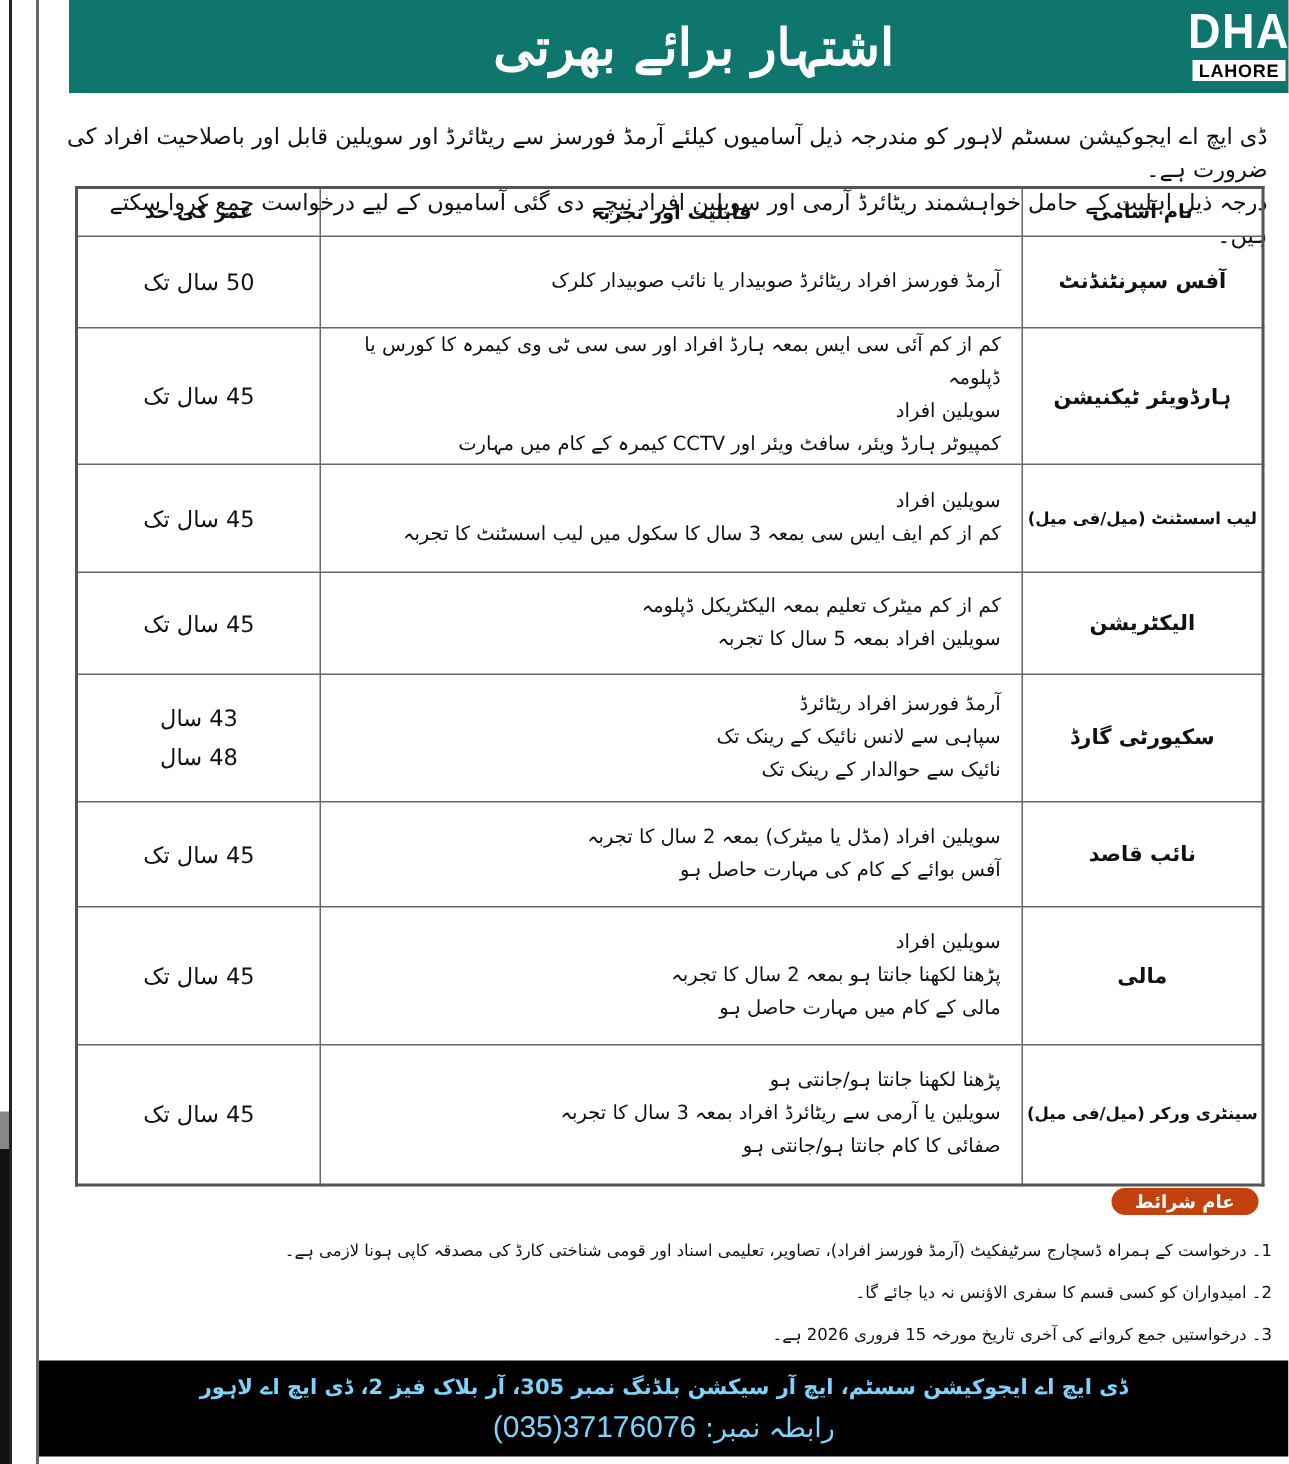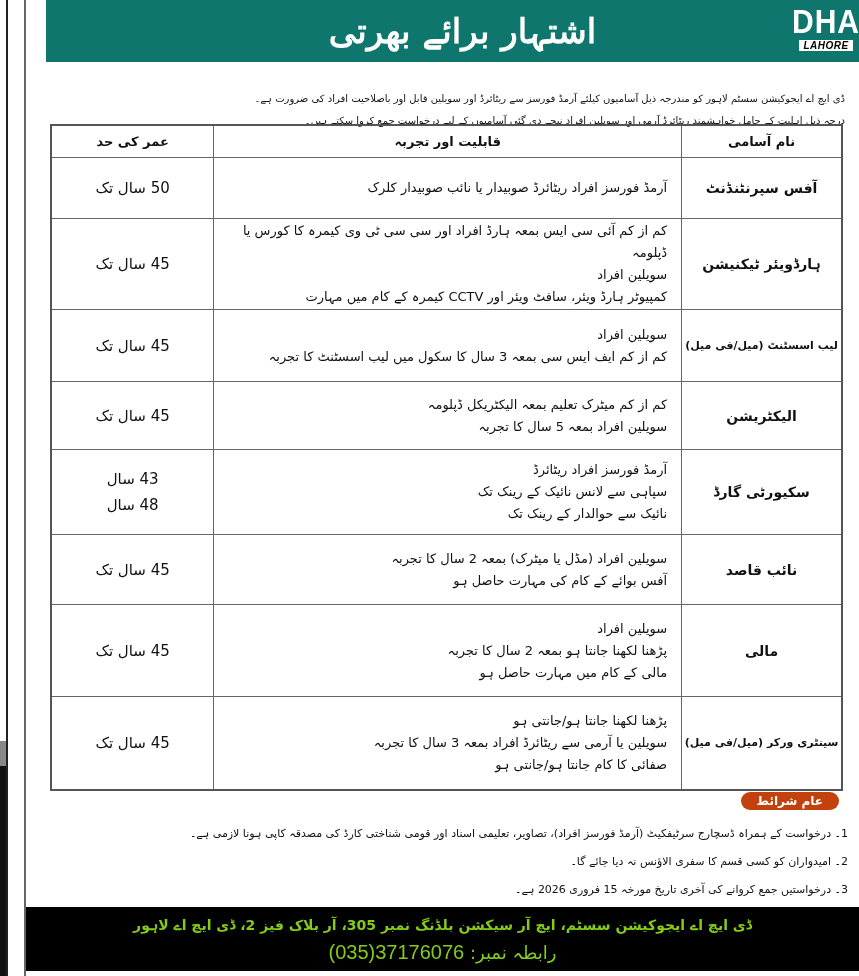--- a/index.html
+++ b/index.html
@@ -11,43 +11,43 @@
   .left-strip .dark-bottom { position: absolute; left: 0; bottom: 0; width: 6px; height: 210px; background: #111; }
   .left-strip .gray-mid { position: absolute; left: 0; bottom: 210px; width: 6px; height: 25px; background: #888; }
   .frame { position: absolute; left: 24px; top: 0; width: 835px; height: 976px; border-left: 2px solid #666; }
   .header-bar {
     position: absolute; left: 26px; top: 0; width: 833px; height: 62px; background: #0f766e;
     display: flex; align-items: center; justify-content: center; direction: rtl; margin-left: 20px;
   }
   .header-title { color: #fff; font-family: "DejaVu Serif", serif; font-size: 34px; font-weight: bold; letter-spacing: 1px; }
   .logo { position: absolute; right: 22px; top: 6px; width: 62px; height: 52px; display: flex; flex-direction: column; align-items: center; }
   .logo-mark { color: #fff; font-family: "Liberation Sans", sans-serif; font-weight: bold; font-size: 30px; line-height: 32px; letter-spacing: 1px; transform: scaleY(1.1); }
-  .logo-sub { color: #000; background: #fff; font-family: "Liberation Sans", sans-serif; font-size: 10px; font-weight: bold; padding: 0 4px; margin-top: 2px; letter-spacing: 0.5px; font-style: italic; }
-  .intro { position: absolute; left: 40px; top: 88px; width: 805px; direction: rtl; text-align: right; font-size: 10px; line-height: 22px; }
+  .logo-sub { color: #000; background: #fff; font-family: "Liberation Sans", sans-serif; font-size: 12px; font-weight: bold; padding: 0 4px; margin-top: 2px; letter-spacing: 0.5px; }
+  .intro { position: absolute; left: 40px; top: 80px; width: 805px; direction: rtl; text-align: right; font-size: 15px; line-height: 22px; }
   .intro p { margin: 0; }
   table.jobs {
     position: absolute; left: 50px; top: 124px; width: 793px; border-collapse: collapse; direction: rtl;
     border: 2px solid #555; font-size: 13px;
   }
   table.jobs th, table.jobs td { border: 1.5px solid #666; }
   table.jobs th { height: 29px; font-weight: bold; font-size: 13px; text-align: center; border-radius: 15px; }
   th.col-post, td.col-post { width: 158px; text-align: center; font-weight: bold; font-size: 14px; }
   th.col-qual { width: 470px; }
   td.col-qual { text-align: right; padding-right: 14px; padding-left: 14px; line-height: 22px; }
   th.col-age, td.col-age { width: 161px; text-align: center; }
   td.col-age { font-size: 15px; line-height: 26px; }
   .qual-line { display: block; }
   .terms-badge {
     position: absolute; right: 20px; top: 792px; background: #c2410c; color: #fff; border-radius: 14px;
     padding: 2px 16px; font-size: 12px; font-weight: bold; direction: rtl;
   }
   .terms { position: absolute; left: 40px; top: 820px; width: 808px; direction: rtl; font-size: 11px; line-height: 28px; }
   .terms div { margin: 0; }
   .footer-bar {
-    position: absolute; left: 26px; top: 907px; width: 833px; height: 64px; background: #000; color: #84cc16;
+    position: absolute; left: 26px; top: 907px; width: 833px; height: 64px; background: #000; color: #7dd3fc;
     display: flex; flex-direction: column; align-items: center; justify-content: center; direction: rtl;
   }
   .footer-address { font-size: 14px; font-weight: bold; line-height: 26px; }
   .footer-phone { font-size: 18px; line-height: 28px; }
   .footer-phone .num { font-family: "Liberation Sans", sans-serif; font-size: 20px; direction: ltr; unicode-bidi: embed; }
 </style>
 </head>
 <body>
 
 <div class="left-strip">

